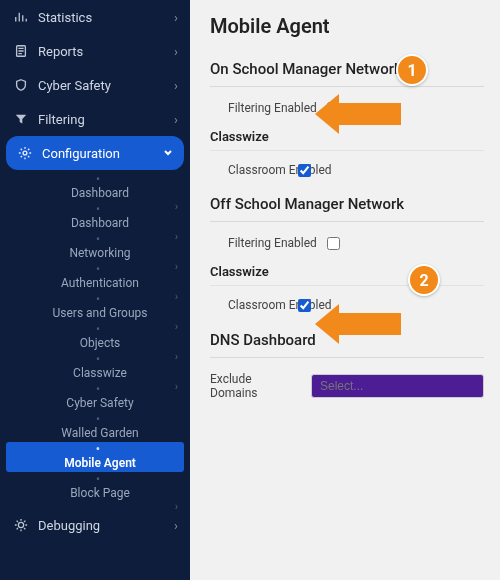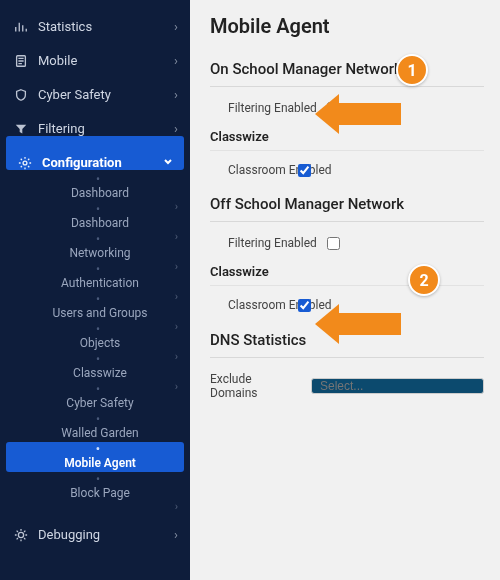--- a/index.html
+++ b/index.html
@@ -1,42 +1,42 @@
 <!DOCTYPE html>
 <html><head>
 <meta charset="utf-8">
 <style>
   * { box-sizing: border-box; margin: 0; padding: 0; }
   html, body { width: 500px; height: 580px; font-family: -apple-system, "Segoe UI", Roboto, Arial, sans-serif; overflow: hidden; }
   body { display: flex; background: #f1f1f1; }
 
   
   .sidebar { width: 190px; min-width: 190px; height: 100%; background: #0e1d3b; color: #cfd6e3; font-size: 13px; overflow: hidden; }
-  .nav-item { display: flex; align-items: flex-end; height: 34px; padding: 0 12px; cursor: pointer; color: #cfd6e3; }
+  .nav-item { display: flex; align-items: center; height: 34px; padding: 0 12px; cursor: pointer; color: #cfd6e3; }
   .nav-item .icon { width: 18px; display: inline-flex; justify-content: center; margin-right: 8px; opacity: .9; }
   .nav-item .chevR { margin-left: auto; opacity: .6; }
-  .nav-item.active { background: #175bd3; color: #fff; border-radius: 3px; margin: 0 6px; padding: 0 10px; font-weight: bold; }
+  .nav-item.active { background: #175bd3; color: #fff; border-radius: 12px; margin: 0 6px; padding: 0 10px; }
   .nav-item.active .chevD { margin-left: auto; }
   .sub-list { padding: 2px 0 6px 0; }
   .sub-item { display: flex; align-items: center; height: 30px; padding: 0 12px 0 22px; color: #9aa6bd; font-size: 12px; cursor: pointer; flex-direction: column; }
   .sub-item::before { content: "•"; width: 14px; color: #4a5a7a; margin-right: 4px; text-align: center; }
   .sub-item .chevR { margin-left: auto; opacity: .45; font-size: 11px; }
   .sub-item.selected { background: #175bd3; color: #fff; border-radius: 3px; margin: 0 6px; padding: 0 6px 0 16px; font-weight: 600; }
   .sub-item.selected::before { color: #cfe0ff; }
 
   
   .main { flex: 1; background: #f1f1f1; padding: 14px 16px 0 20px; overflow: hidden; color: #222; position: relative; }
   .page-title { font-size: 20px; font-weight: 600; margin-bottom: 22px; }
   .section-title { font-size: 15px; font-weight: 500; border-bottom: 1px solid #d8d8d8; padding-bottom: 8px; margin-bottom: 14px; }
   .group .row { display: flex; align-items: center; font-size: 12px; color: #444; margin: 6px 0 14px 18px; }
   .group .row label { margin-right: 10px; white-space: nowrap; }
   .sub-heading { font-size: 13px; font-weight: 600; border-bottom: 1px solid #e2e2e2; padding-bottom: 6px; margin: 0 0 12px 0; }
   input[type=checkbox] { width: 13px; height: 13px; accent-color: #175bd3; }
   .exclude-row { display: flex; align-items: center; font-size: 12px; color: #444; margin-top: 10px; }
-  .exclude-row input { flex: 1; margin-left: 10px; border: 1px solid #ccc; border-radius: 3px; height: 16px; padding: 7px 8px; font-size: 12px; color: #999; background: #0c4a6e; }
+  .exclude-row input { flex: 1; margin-left: 10px; border: 1px solid #ccc; border-radius: 3px; height: 24px; padding: 7px 8px; font-size: 12px; color: #999; background: #4c1d95; }
 
   
   .callout { position: absolute; display: flex; align-items: center; pointer-events: none; }
   .arrow-body { height: 22px; background: #f28a1b; }
   .arrow-head { width: 0; height: 0; border-top: 20px solid transparent; border-bottom: 20px solid transparent; border-right: 24px solid #f28a1b; }
   .badge { width: 32px; height: 32px; border-radius: 50%; background: #f28a1b; border: 2px solid #fff; color: #fff; font-weight: 700; font-size: 16px; display: flex; align-items: center; justify-content: center; margin-left: 2px; box-shadow: 0 1px 3px rgba(0,0,0,.25); }
 
   .icon svg { width: 14px; height: 14px; display: block; }
 </style>
 </head>
@@ -52,21 +52,21 @@
     <span>Statistics</span>
     <span class="chevR">›</span>
   </div>
   <div class="nav-item">
     <span class="icon">
         <svg viewBox="0 0 16 16" fill="none" stroke="#cfd6e3" stroke-width="1.5">
           <rect x="3" y="2" width="10" height="12" rx="1"></rect>
           <path d="M5 5h6M5 8h6M5 11h4"></path>
         </svg>
       </span>
-    <span>Mobile</span>
+    <span>Reports</span>
     <span class="chevR">›</span>
   </div>
   <div class="nav-item">
     <span class="icon">
         <svg viewBox="0 0 16 16" fill="none" stroke="#cfd6e3" stroke-width="1.5">
           <path d="M8 2l5 2v4c0 3-2 5-5 6-3-1-5-3-5-6V4l5-2z"></path>
         </svg>
       </span>
     <span>Cyber Safety</span>
     <span class="chevR">›</span>
@@ -174,21 +174,21 @@
       <input type="checkbox" style="">
     </div>
     <div class="sub-heading">Classwize</div>
     <div class="row">
       <label style="width:60px; line-height:1.2">Classroom
 Enabled</label>
       <input type="checkbox" checked="" style="">
     </div>
   </div>
 
-  <div class="section-title" style="margin-top:18px">DNS Statistics</div>
+  <div class="section-title" style="margin-top:18px">DNS Dashboard</div>
   <div class="exclude-row">
     <label>Exclude Domains</label>
     <input type="text" placeholder="Select..." style="">
   </div>
 
   <div class="callout" style="top:94px; left:125px;">
     <div class="arrow-head"></div>
     <div class="arrow-body" style="width:62px"></div>
   </div>
   <div class="callout" style="top:54px; left:204px;">

